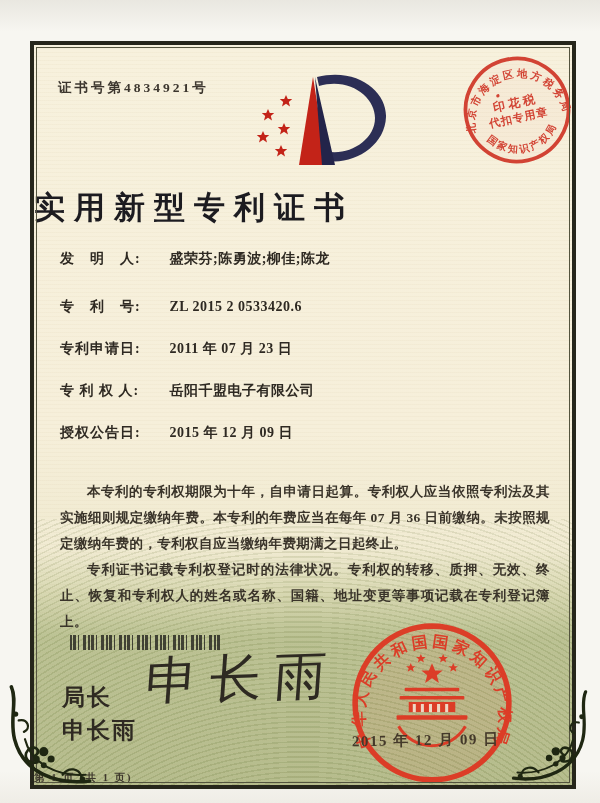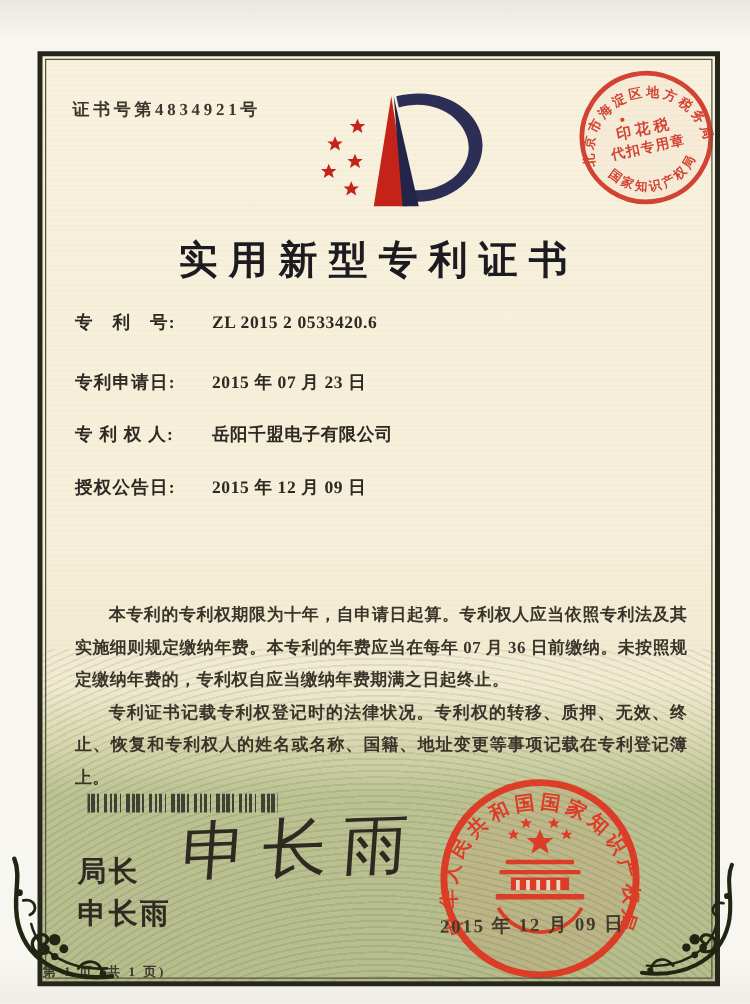--- a/index.html
+++ b/index.html
@@ -21,21 +21,21 @@
   .tex-top{position:absolute;inset:0;background:repeating-linear-gradient(0deg,rgba(185,165,115,.06) 0 1px,transparent 1px 4px);pointer-events:none;}
   .tex-bottom{position:absolute;left:0;right:0;bottom:0;height:36%;
     background:repeating-radial-gradient(circle at 50% 210%,rgba(70,90,35,.10) 0 1.5px,rgba(255,255,255,.05) 1.5px 5px);
     pointer-events:none;}
   
   .cert-no{position:absolute;left:24px;top:34px;font-size:13.5px;font-weight:600;
     letter-spacing:3px;color:#3c362e;z-index:3;}
   .logo{position:absolute;left:205px;top:26px;width:150px;height:102px;z-index:2;}
   .tax-stamp{position:absolute;left:420px;top:2px;width:126px;height:126px;
     transform:rotate(-12deg);opacity:.92;z-index:3;}
-  .title{position:absolute;left:0;right:0;top:142px;margin:0;text-align:center;
+  .title{position:absolute;left:0;right:0;top:142px;margin:0;
     font-size:31px;font-weight:700;letter-spacing:9px;color:#1c1b20;z-index:3;}
   
   .fields{position:absolute;left:26px;top:204px;right:22px;z-index:3;}
   .field-row{margin-bottom:23px;line-height:19px;font-size:14px;font-weight:700;color:#2e2922;}
   .field-row:first-child{margin-bottom:29px;}
   .flabel{display:inline-block;min-width:106px;letter-spacing:1px;}
   .fvalue{letter-spacing:.5px;}
   
   .body-text{position:absolute;left:26px;top:434px;right:22px;z-index:3;}
   .body-text p{margin:0;text-indent:2em;font-size:13.5px;line-height:26px;
@@ -113,26 +113,30 @@
       </text>
       <text x="60" y="57" text-anchor="middle" font-size="11.5" font-weight="bold" fill="#cf3526" letter-spacing="3">印花税</text>
       <text x="60" y="71" text-anchor="middle" font-size="10.5" font-weight="bold" fill="#cf3526" letter-spacing="1">代扣专用章</text>
       <circle cx="45" cy="43" r="1.6" fill="#cf3526"></circle>
     </svg>
 
     <h1 class="title">实用新型专利证书</h1>
 
     <div class="fields">
       <div class="field-row">
+        <span class="flabel">发　明　人:</span>
+        <span class="fvalue">盛荣芬;陈勇波;柳佳;陈龙</span>
+      </div>
+      <div class="field-row">
         <span class="flabel">专　利　号:</span>
         <span class="fvalue">ZL 2015 2 0533420.6</span>
       </div>
       <div class="field-row">
         <span class="flabel">专利申请日:</span>
-        <span class="fvalue">2015 年 07 月 23 日</span>
+        <span class="fvalue">2011 年 07 月 23 日</span>
       </div>
       <div class="field-row">
         <span class="flabel">专 利 权 人:</span>
         <span class="fvalue">岳阳千盟电子有限公司</span>
       </div>
       <div class="field-row">
         <span class="flabel">授权公告日:</span>
         <span class="fvalue">2015 年 12 月 09 日</span>
       </div>
     </div>

